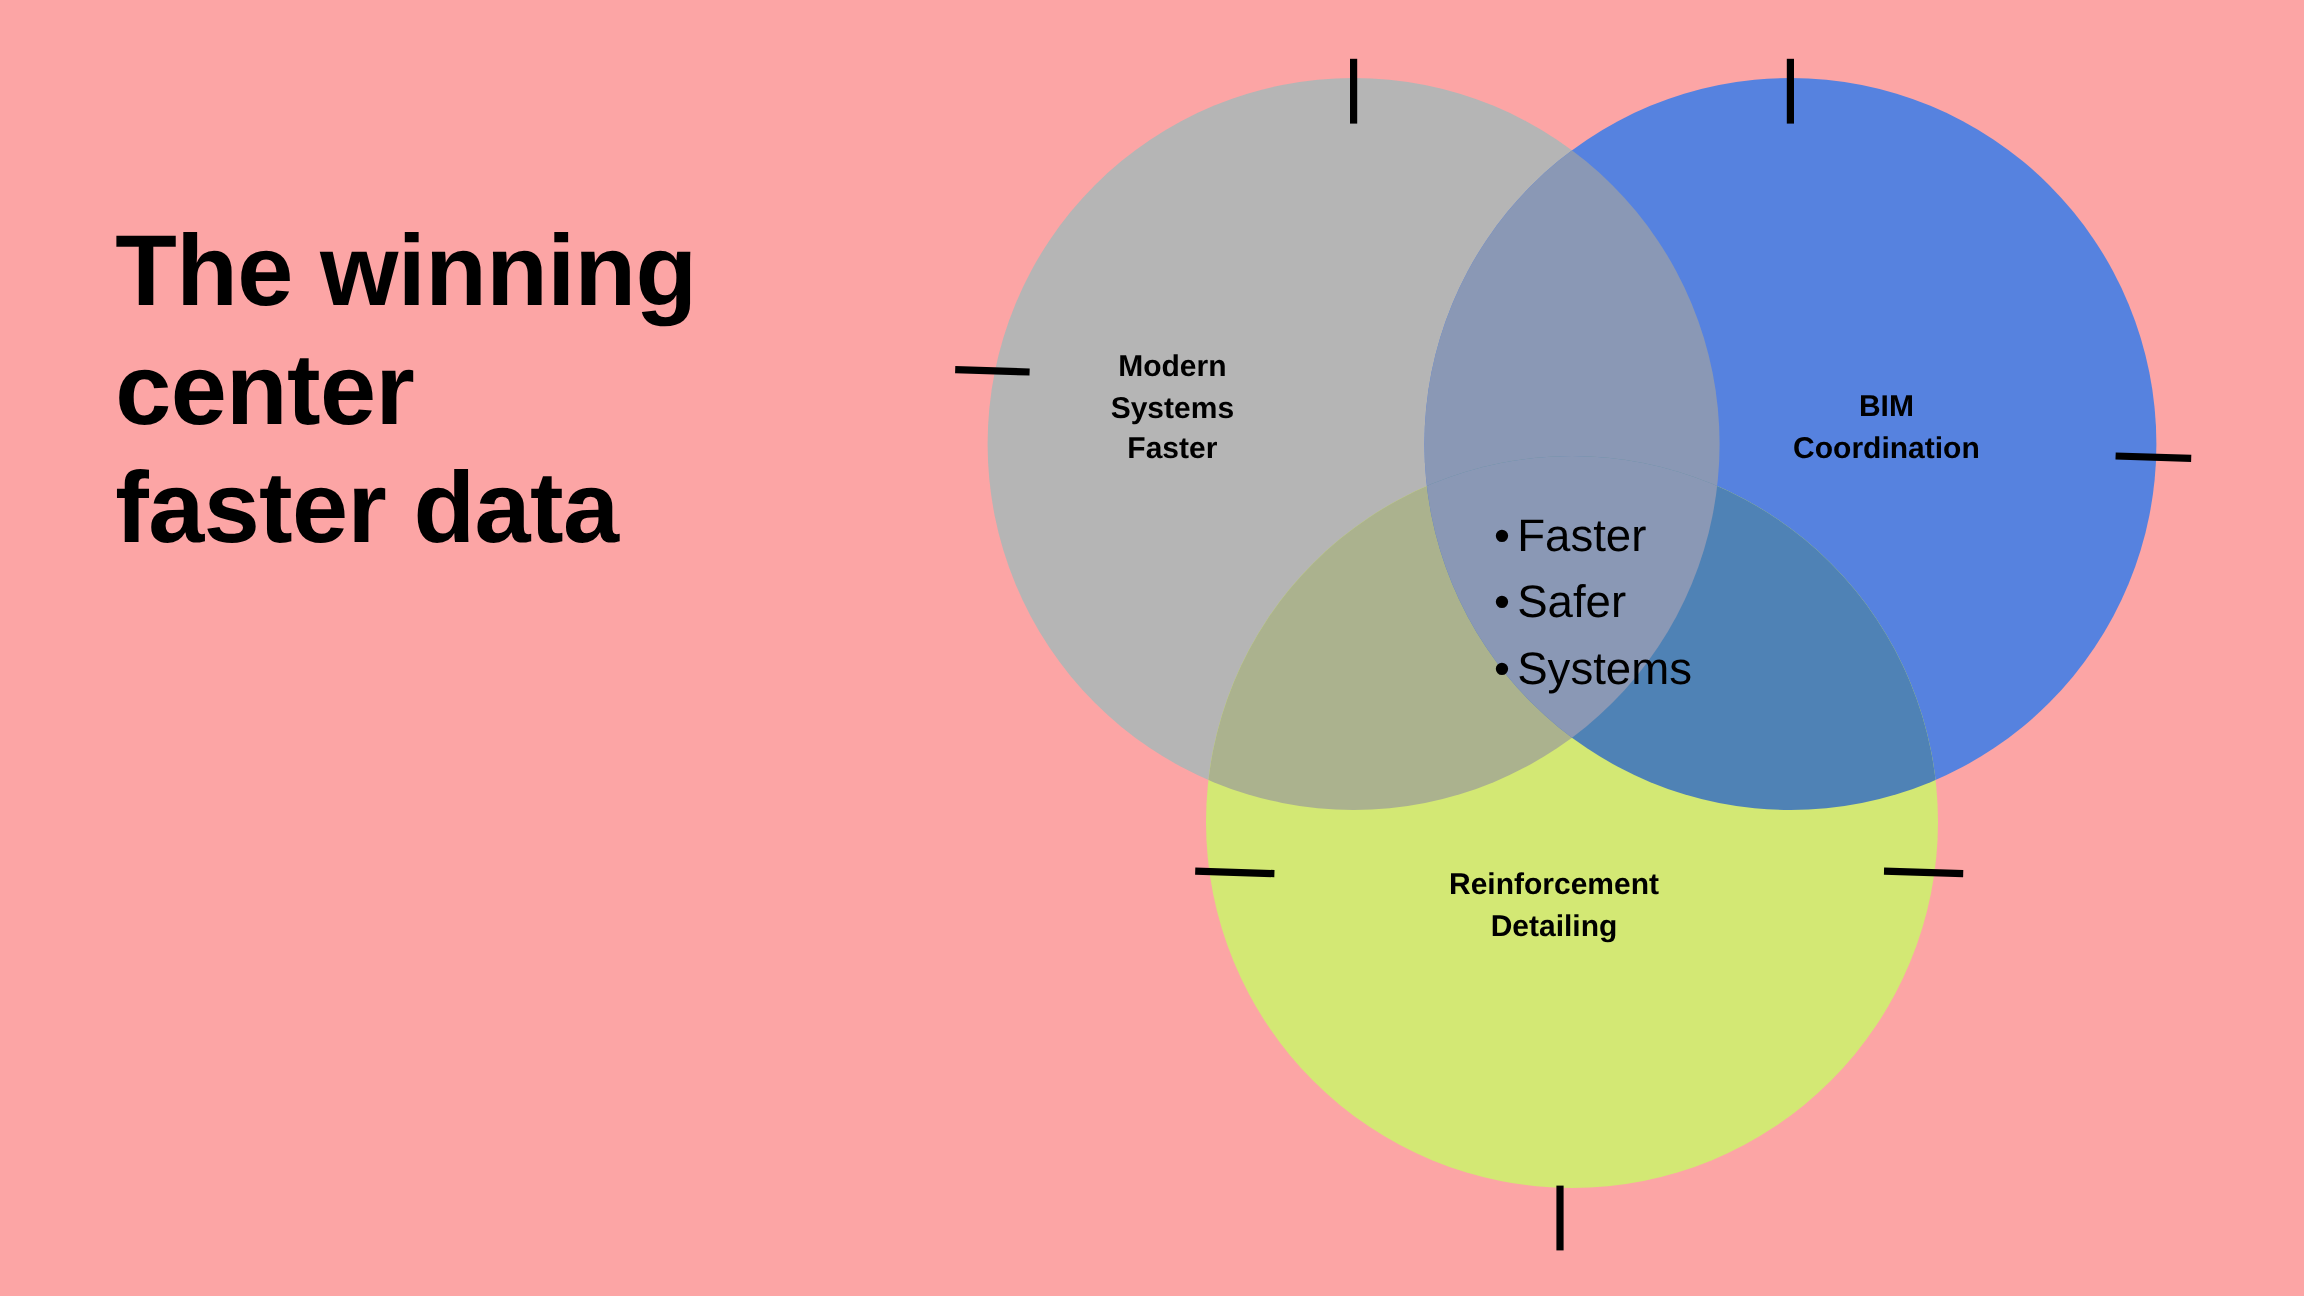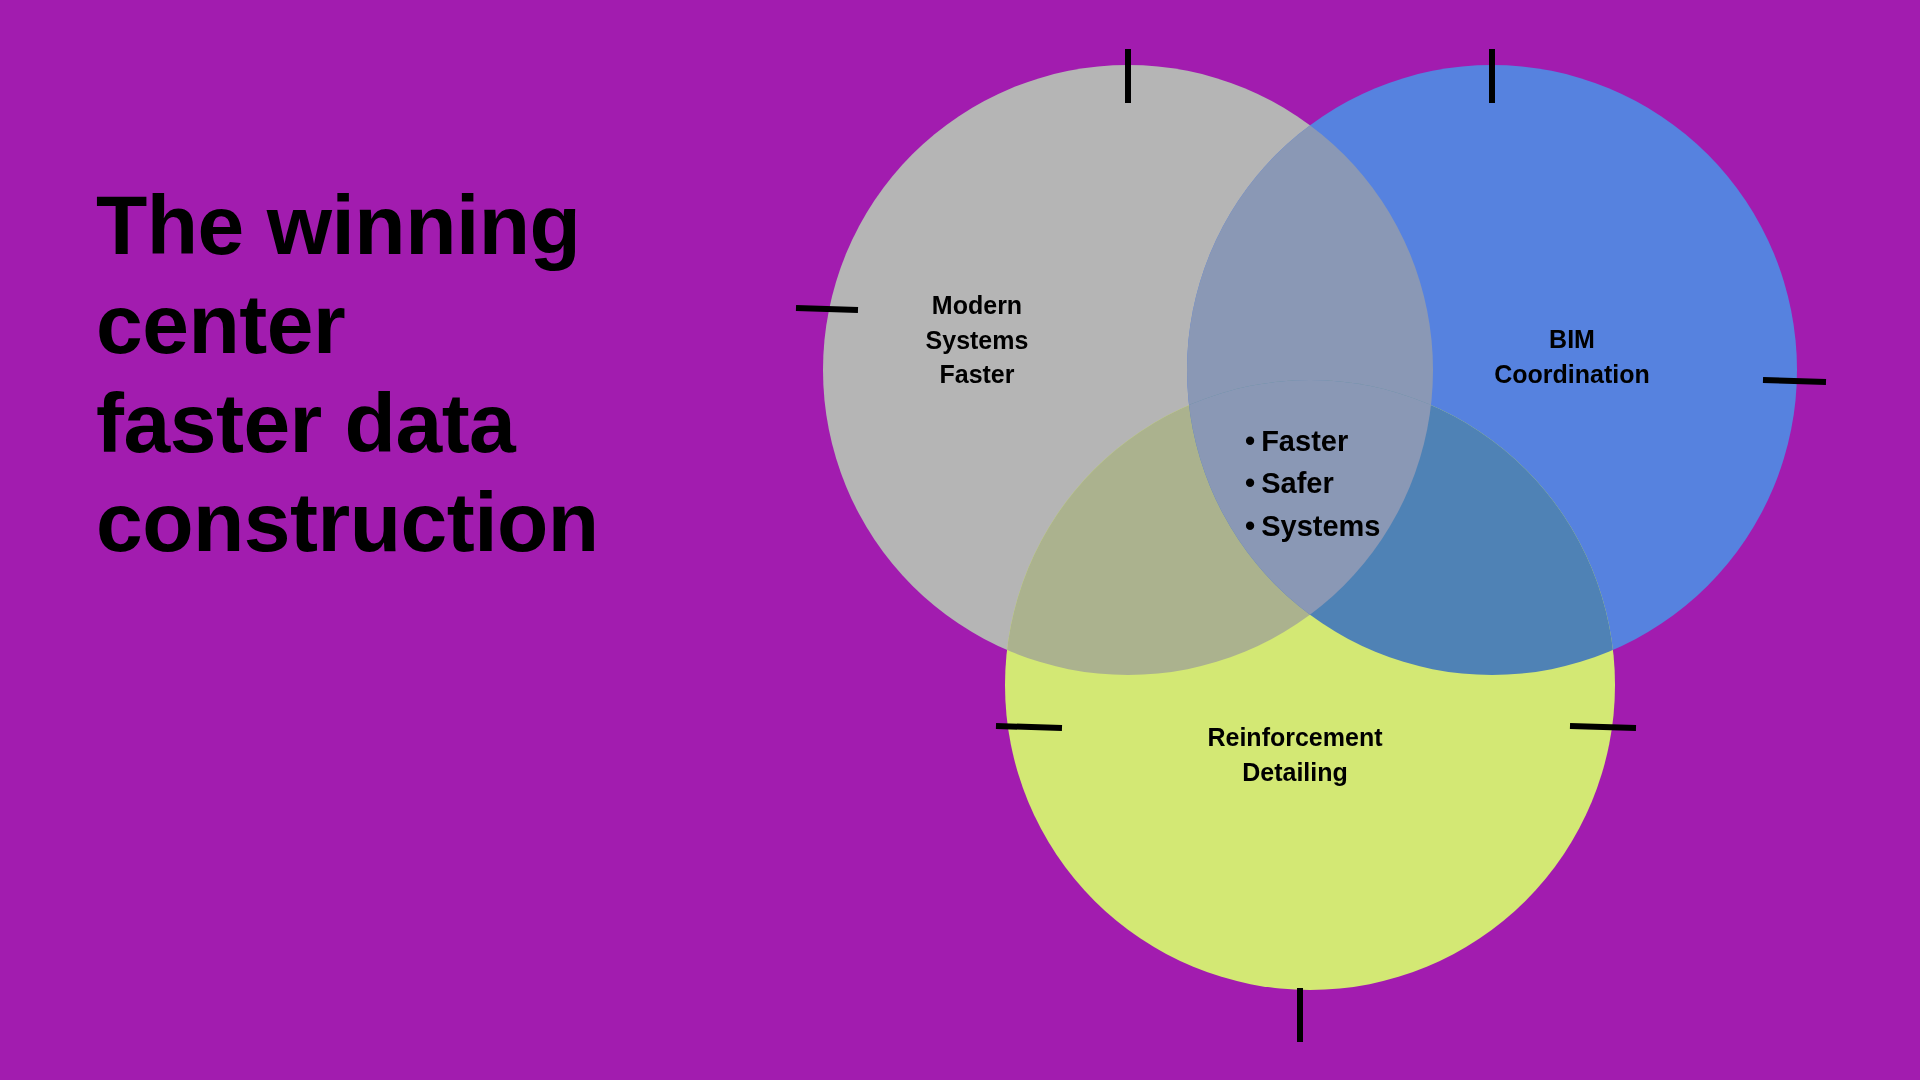--- a/index.html
+++ b/index.html
@@ -11,21 +11,21 @@
     width: 1920px;
     height: 1080px;
     overflow: hidden;
     font-family: "Liberation Sans", sans-serif;
     position: relative;
   }
 
   #slide {
     position: absolute;
     inset: 0;
-    background: #a21caf;
+    background: #fca5a5;
   }
 
   
   #headline {
     position: absolute;
     left: 96px;
     top: 176px;
     width: 680px;
   }
   #headline .line {
@@ -77,22 +77,22 @@
     top: 720px;
     width: 350px;
   }
 
   #center-list {
     position: absolute;
     left: 1245px;
     top: 420px;
     width: 220px;
     color: #000000;
-    font-weight: 700;
-    font-size: 29px;
+    font-weight: 400;
+    font-size: 38px;
     line-height: 1.46;
     pointer-events: none;
   }
   #center-list .bullet-row {
     display: block;
     white-space: nowrap;
   }
   #center-list .dot {
     display: inline-block;
     margin-right: 6px;
@@ -100,21 +100,20 @@
 </style>
 </head>
 <body>
 
 <div id="slide">
 
   <div id="headline">
     <span class="line">The winning</span>
     <span class="line">center</span>
     <span class="line">faster data</span>
-    <span class="line">construction</span>
   </div>
 
   <div id="venn">
     <svg viewBox="0 0 1140 1080" width="1140" height="1080" xmlns="http://www.w3.org/2000/svg">
       <defs>
         <clipPath id="clipGray">
             <circle cx="348" cy="370" r="305"></circle>
           </clipPath>
         <clipPath id="clipBlue">
             <circle cx="712" cy="370" r="305"></circle>

